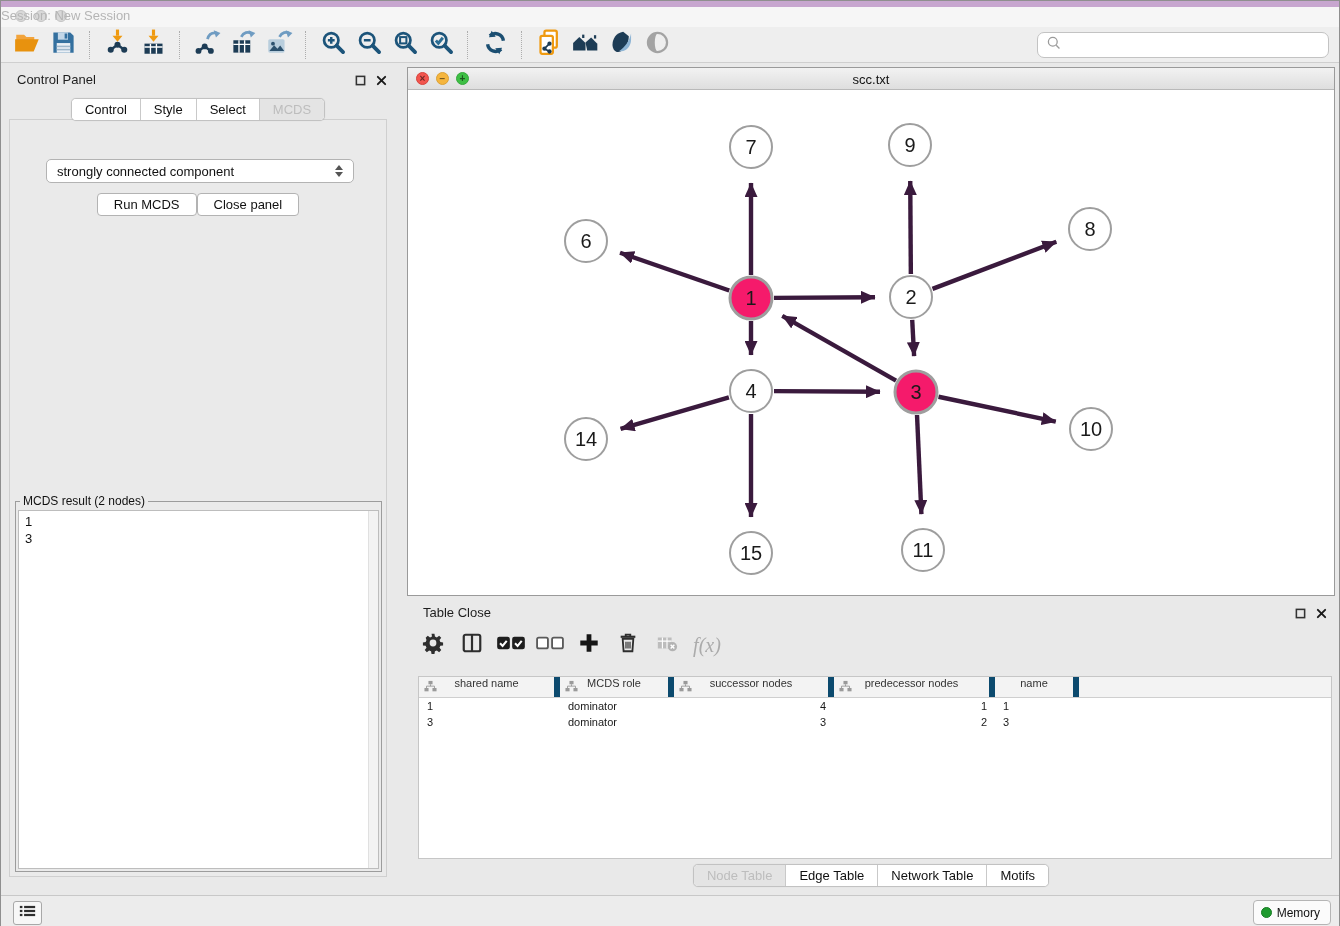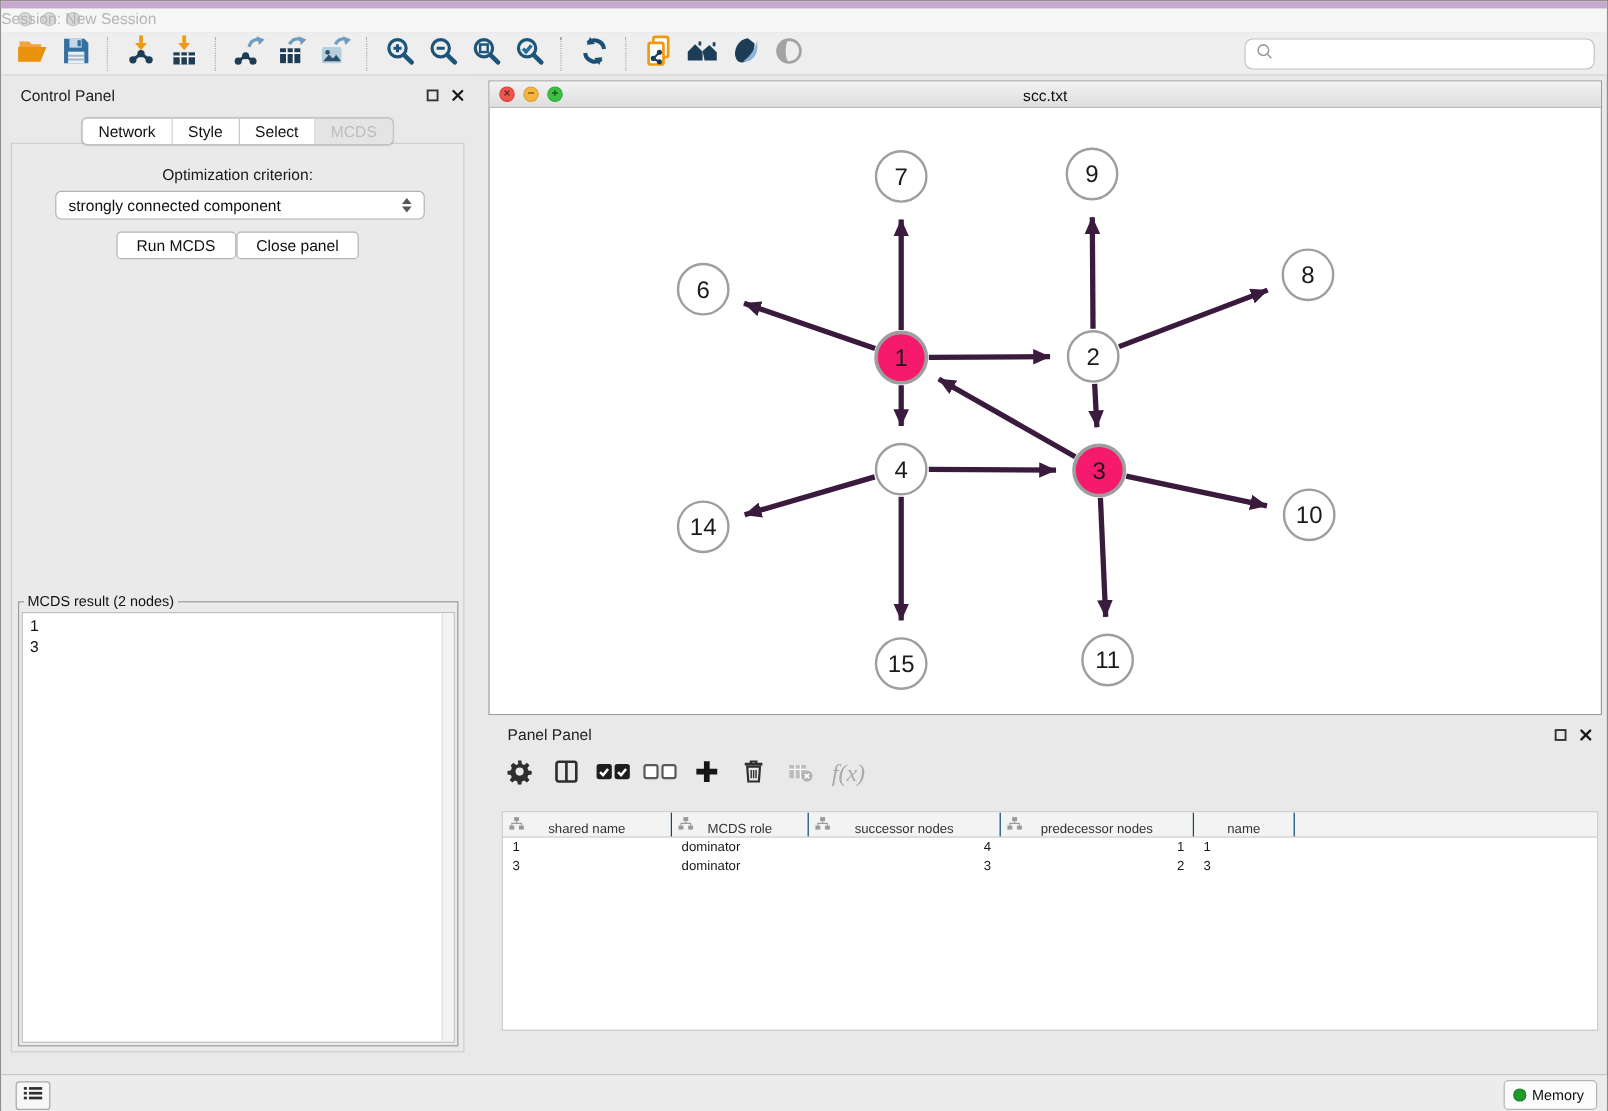--- a/index.html
+++ b/index.html
@@ -60,21 +60,21 @@
 
   
   .table-panel{position:absolute;left:406px;top:595px;width:928px;height:299px;background:#e9e9e9;}
   .tp-toolbar{position:absolute;left:11px;top:30px;height:38px;display:flex;align-items:center;gap:9px;}
   .tp-btn{width:30px;height:30px;display:flex;align-items:center;justify-content:center;}
   .tp-btn svg{width:22px;height:22px;}
   .tp-btn.wide svg{width:30px;height:20px;}
   .fx{font-family:"Liberation Serif",serif;font-style:italic;font-size:20px;color:#ababab;padding-left:2px;}
   .ctable{position:absolute;left:11px;top:80px;width:914px;height:183px;background:#fff;border:1px solid #c6c6c6;box-sizing:border-box;overflow:hidden;}
   .thead{display:flex;height:20px;background:#f3f3f3;border-bottom:1px solid #cfcfcf;}
-  .th{display:flex;align-items:flex-end;justify-content:center;gap:5px;font-size:11px;color:#333;border-right:1px solid #0c4a6e;box-sizing:border-box;position:relative;}
+  .th{display:flex;align-items:flex-start;justify-content:center;gap:5px;font-size:11px;color:#333;border-right:6px solid #0c4a6e;box-sizing:border-box;position:relative;}
   .th .cicon{position:absolute;left:5px;top:3px;}
   .tr{display:flex;height:16px;align-items:center;font-size:11px;color:#1a1a1a;}
   .td{box-sizing:border-box;padding:0 8px;overflow:hidden;white-space:nowrap;}
   .td.right{text-align:right;}
   .bottom-tabstrip{position:absolute;left:0;top:268px;width:100%;display:flex;justify-content:center;}
 
   
   .statusbar{position:absolute;left:0;top:894px;width:100%;height:32px;background:#ececec;border-top:1px solid #c8c8c8;box-sizing:border-box;}
   .list-btn{position:absolute;left:12px;top:5px;width:27px;height:22px;background:#f7f7f7;border:1px solid #a8a8a8;border-radius:3px;display:flex;align-items:center;justify-content:center;}
   .memory-btn{position:absolute;right:8px;top:4px;height:23px;background:#fbfbfb;border:1px solid #b5b5b5;border-radius:4px;display:flex;align-items:center;gap:5px;padding:0 10px 0 7px;font-size:12px;color:#111;}
@@ -243,27 +243,26 @@
       <span><svg viewBox="0 0 12 12">
             <rect x="1.5" y="1.5" width="9" height="9" fill="none" stroke="#333" stroke-width="1.7"></rect>
           </svg></span>
       <span><svg viewBox="0 0 12 12">
             <path d="M2 2l8 8M10 2l-8 8" stroke="#1a1a1a" stroke-width="2.1" stroke-linecap="round"></path>
           </svg></span>
     </div>
     <div class="cp-box"></div>
     <div class="tabstrip">
       <div class="tabgroup" id="control-tabs">
-          <div class="tab">Network</div>
+          <div class="tab">Control</div>
           <div class="tab">Style</div>
           <div class="tab">Select</div>
           <div class="tab active">MCDS</div>
         </div>
     </div>
-    <div class="opt-label">Optimization criterion:</div>
     <div class="dropdown">
       <span>strongly connected component</span>
       <span class="stepper">
           <i class="up"></i>
           <i class="down"></i>
         </span>
     </div>
     <div class="btnrow">
       <button class="pbtn">Run MCDS</button>
       <button class="pbtn">Close panel</button>
@@ -353,21 +352,21 @@
           <text x="343" y="463" text-anchor="middle" dy="0.35em" font-size="20" fill="#1a1a1a" font-family="&quot;Liberation Sans&quot;, sans-serif">15</text>
         </g>
         <g>
           <circle cx="515" cy="460" r="21" fill="#FFFFFF" stroke="#9E9E9E" stroke-width="2"></circle>
           <text x="515" y="460" text-anchor="middle" dy="0.35em" font-size="20" fill="#1a1a1a" font-family="&quot;Liberation Sans&quot;, sans-serif">11</text>
         </g>
       </svg>
   </div>
 
   <div class="table-panel">
-    <div class="panel-header">Panel Panel</div>
+    <div class="panel-header">Table Close</div>
     <div class="panel-icons">
       <span><svg viewBox="0 0 12 12">
             <rect x="1.5" y="1.5" width="9" height="9" fill="none" stroke="#333" stroke-width="1.7"></rect>
           </svg></span>
       <span><svg viewBox="0 0 12 12">
             <path d="M2 2l8 8M10 2l-8 8" stroke="#1a1a1a" stroke-width="2.1" stroke-linecap="round"></path>
           </svg></span>
     </div>
     <div class="tp-toolbar">
       <div class="tp-btn">
@@ -481,20 +480,28 @@
           </div>
           <div class="tr">
             <div class="td" style="width: 141px;">3</div>
             <div class="td" style="width: 114px;">dominator</div>
             <div class="td right" style="width: 160px;">3</div>
             <div class="td right" style="width: 161px;">2</div>
             <div class="td" style="width: 84px;">3</div>
           </div>
         </div>
     </div>
+    <div class="bottom-tabstrip">
+      <div class="tabgroup" id="bottom-tabs">
+          <div class="tab active">Node Table</div>
+          <div class="tab">Edge Table</div>
+          <div class="tab">Network Table</div>
+          <div class="tab">Motifs</div>
+        </div>
+    </div>
   </div>
 
   <div class="statusbar">
     <div class="list-btn">
       <span><svg viewBox="0 0 20 16" width="17" height="14">
             <g fill="#2e2e2e">
               <rect x="1" y="2" width="3" height="2.6"></rect>
               <rect x="6" y="2" width="13" height="2.6"></rect>
               <rect x="1" y="6.7" width="3" height="2.6"></rect>
               <rect x="6" y="6.7" width="13" height="2.6"></rect>

